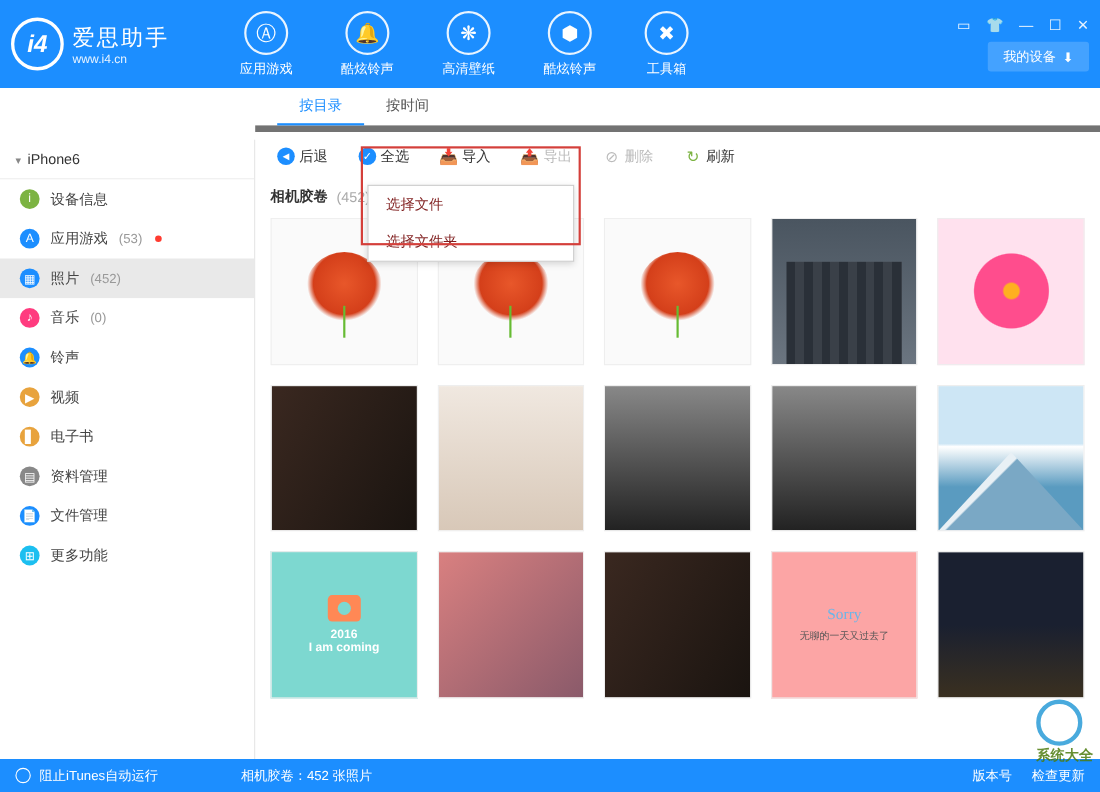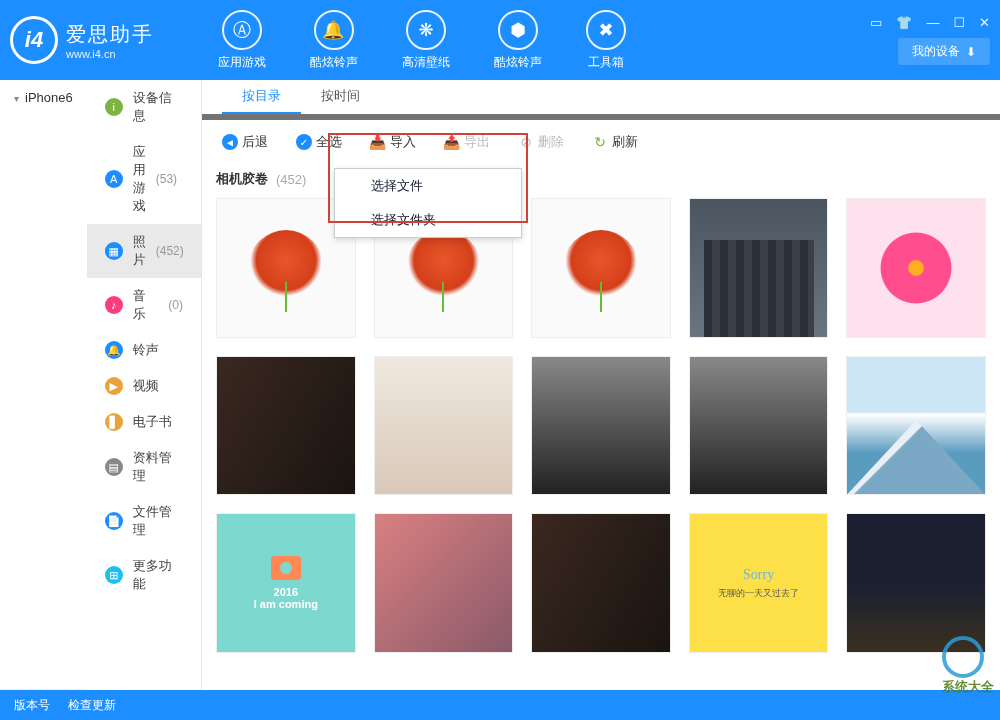--- a/index.html
+++ b/index.html
@@ -18,21 +18,21 @@
 .topnav-icon { width: 40px; height: 40px; border-radius: 50%; border: 2px solid rgba(255,255,255,.9); display: flex; align-items: center; justify-content: center; font-size: 18px; margin-bottom: 4px; }
 .topnav-label { font-size: 12px; }
 
 .win-controls { display: flex; flex-direction: column; align-items: flex-end; gap: 8px; }
 .win-btns { display: flex; gap: 14px; font-size: 13px; }
 .win-btn { cursor: pointer; opacity: .9; }
 .dl-center { background: rgba(255,255,255,.18); padding: 5px 14px; border-radius: 3px; font-size: 12px; cursor: pointer; display: flex; align-items: center; gap: 6px; }
 
 .body { flex: 1; display: flex; min-height: 0; }
 
-.sidebar { width: 202px; border-right: 1px solid #e6e6e6; display: flex; background: #fff; }
+.sidebar { width: 232px; border-right: 1px solid #e6e6e6; display: flex; flex-direction: column; background: #fff; margin-top: 47px; }
 .device-header { padding: 10px 14px; font-size: 13px; color: #333; border-bottom: 1px solid #eee; cursor: pointer; }
 .device-header::before { content: "▾"; color: #888; margin-right: 6px; font-size: 10px; }
 .side-list { flex: 1; overflow: auto; }
 .side-item { display: flex; align-items: center; padding: 9px 18px; font-size: 13px; color: #444; cursor: pointer; gap: 10px; position: relative; }
 .side-item.active { background: #e9e9e9; }
 .side-icon { width: 18px; height: 18px; border-radius: 50%; display: inline-flex; align-items: center; justify-content: center; font-size: 11px; color: #fff; flex-shrink: 0; }
 .side-count { color: #999; font-size: 12px; }
 .red-dot { width: 6px; height: 6px; background: #ff3b30; border-radius: 50%; display: inline-block; margin-left: 2px; }
 
 .main { flex: 1; display: flex; flex-direction: column; min-width: 0; }
@@ -44,21 +44,21 @@
 .tb-btn { display: flex; align-items: center; gap: 4px; cursor: pointer; color: #333; padding: 4px 6px; }
 .tb-btn.disabled { color: #bbb; cursor: default; }
 .tb-icon { width: 16px; height: 16px; display: inline-flex; align-items: center; justify-content: center; border-radius: 50%; }
 .tb-icon.blue { background: #1c8eff; color: #fff; font-size: 10px; }
 .tb-icon.orange { color: #e8a33d; font-size: 14px; }
 .tb-icon.gray { color: #bbb; font-size: 14px; }
 .tb-icon.green { color: #7cb342; font-size: 14px; }
 
 .highlight-box { position: absolute; border: 2px solid #d43f3a; left: 328px; top: 133px; width: 200px; height: 90px; pointer-events: none; z-index: 50; }
 .dropdown { position: absolute; left: 334px; top: 168px; width: 188px; background: #fff; border: 1px solid #ccc; box-shadow: 0 2px 6px rgba(0,0,0,.15); z-index: 40; }
-.dropdown-item { padding: 8px 36px; font-size: 13px; cursor: pointer; color: #0f172a; }
+.dropdown-item { padding: 8px 16px; font-size: 13px; cursor: pointer; color: #7f1d1d; }
 
 .album-header { padding: 6px 14px 10px; font-size: 13px; color: #333; display: flex; align-items: center; gap: 8px; }
 .album-count { color: #aaa; }
 
 .grid-wrap { flex: 1; overflow: auto; padding: 0 14px 14px; }
 .grid { display: grid; grid-template-columns: repeat(5, 1fr); gap: 18px; }
 .thumb { aspect-ratio: 1; background: #f5f5f5; border: 1px solid #eee; display: flex; align-items: center; justify-content: center; overflow: hidden; position: relative; }
 
 
 .t-tree { background: #fafafa; }
@@ -70,21 +70,21 @@
 .t-flower::after { content:""; width:60%; height:60%; background: radial-gradient(circle,#ffb020 0 12%, #ff4d8d 15% 60%, transparent 62%); border-radius:50%; }
 .t-girl1 { background: linear-gradient(120deg,#3a2820,#1a1410); }
 .t-girl2 { background: linear-gradient(#f0e8e0,#d8c8b8); }
 .t-bw { background: linear-gradient(#888,#222); }
 .t-mtn { background: linear-gradient(#cde6f5 40%, #fff 42%, #5a9bc0 70%); }
 .t-mtn::after{content:"";position:absolute;bottom:0;left:0;right:0;height:60%;background:linear-gradient(135deg,#e8f0f5 40%,#7aa8c5 41%);clip-path:polygon(0 100%,50% 10%,100% 100%);}
 .t-teal { background: #7dd8d0; display:flex; flex-direction:column; align-items:center; justify-content:center; color:#fff; font-size:11px; font-weight:bold; }
 .t-teal .cam { width:30px;height:24px;background:#ff8855;border-radius:4px;margin-bottom:6px;position:relative;}
 .t-teal .cam::after{content:"";position:absolute;width:12px;height:12px;background:#7dd8d0;border-radius:50%;top:6px;left:9px;}
 .t-overlay { background: linear-gradient(135deg,#d98080,#8a5a6a); }
-.t-stitch { background:#fde047; display:flex;flex-direction:column;align-items:center;justify-content:center;font-size:9px;color:#555;}
+.t-stitch { background:#fca5a5; display:flex;flex-direction:column;align-items:center;justify-content:center;font-size:9px;color:#555;}
 .t-stitch::before{content:"Sorry";font-family:cursive;color:#6bb5e8;font-size:14px;margin-bottom:4px;}
 .t-night { background: linear-gradient(#1a2030 50%,#3a3020); }
 
 .statusbar { height: 30px; background: #1c8eff; color: #fff; display: flex; align-items: center; padding: 0 14px; font-size: 12px; justify-content: space-between; }
 .status-left { display: flex; align-items: center; gap: 10px; }
 .status-left-side { width: 195px; display:flex; align-items:center; gap:8px; }
 .status-circle { width: 14px; height: 14px; border: 1.5px solid #fff; border-radius: 50%; display:inline-block; position:relative;}
 .status-right { display: flex; gap: 18px; }
 .watermark { position: absolute; right: 6px; bottom: 24px; width: 64px; height: 64px; opacity: .85; pointer-events:none; }
 .watermark-c { width:42px;height:42px;border:4px solid #2a9cd8;border-radius:50%;position:absolute;top:4px;right:10px;}
@@ -257,20 +257,27 @@
           <div class="thumb t-stitch">
               <span>无聊的一天又过去了</span>
             </div>
           <div class="thumb t-night"></div>
         </div>
       </div>
     </div>
   </div>
 
   <div class="statusbar">
+    <div class="status-left">
+      <div class="status-left-side">
+        <span class="status-circle"></span>
+        <span>阻止iTunes自动运行</span>
+      </div>
+      <span>相机胶卷：452 张照片</span>
+    </div>
     <div class="status-right">
       <span>版本号</span>
       <span>检查更新</span>
     </div>
   </div>
 </div>
 
 <div class="highlight-box"></div>
 <div class="dropdown">
   <div class="dropdown-item">选择文件</div>

